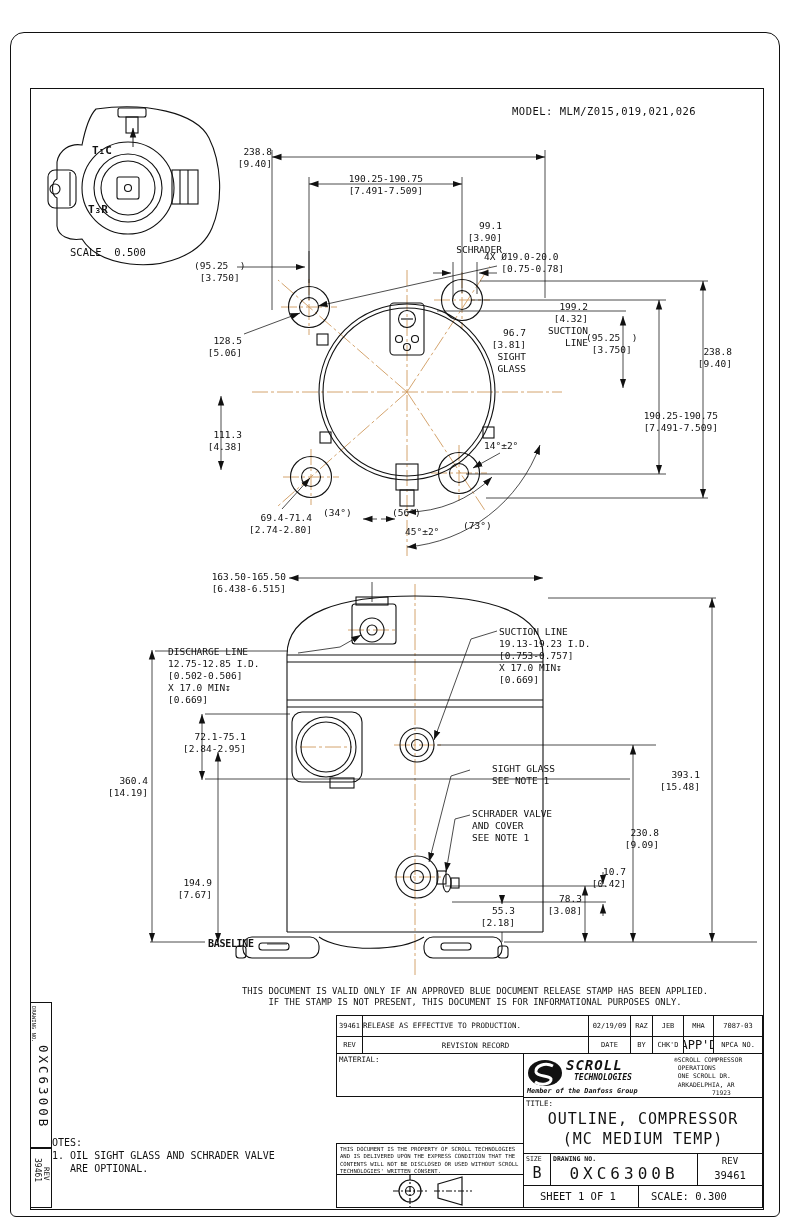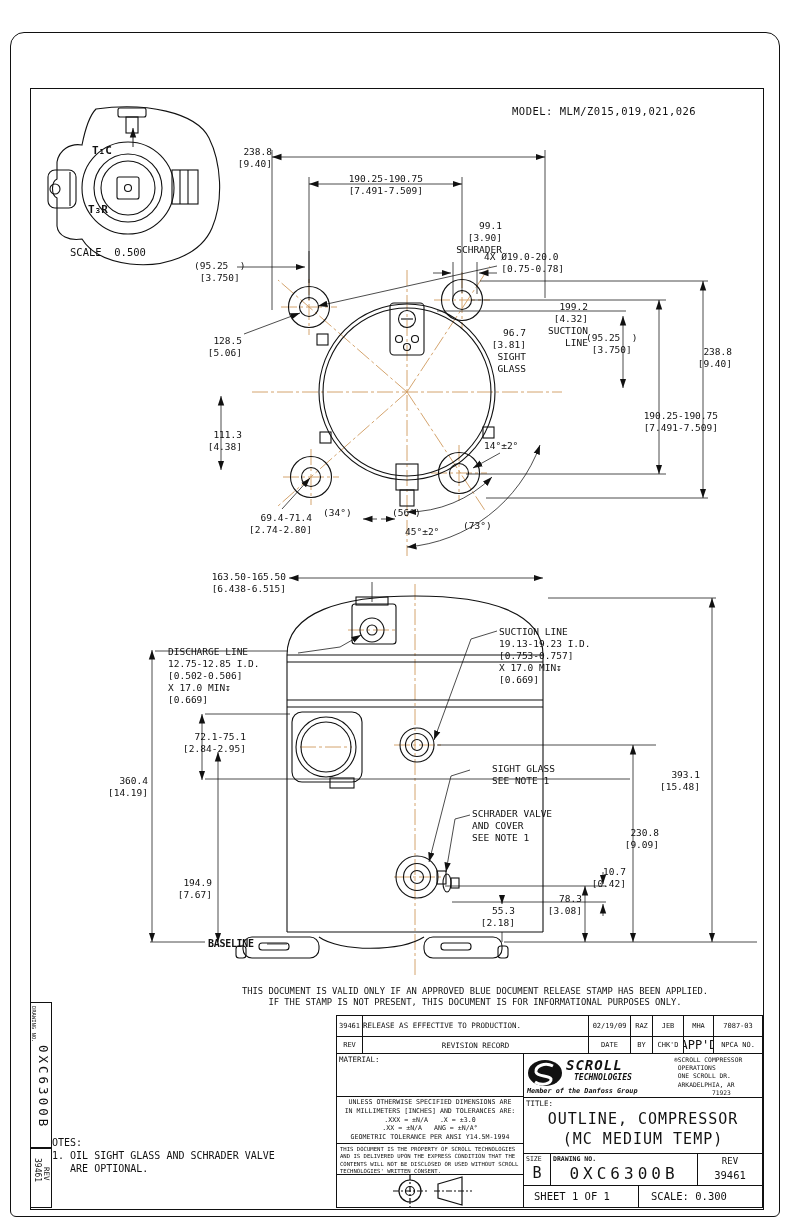--- a/index.html
+++ b/index.html
@@ -312,25 +312,20 @@
   <div class="cell cc" style="left:362px;top:1036px;width:227px;height:18px;font-size:7.5px">REVISION RECORD</div>
   <div class="cell cc" style="left:588px;top:1036px;width:43px;height:18px;font-size:7px">DATE</div>
   <div class="cell cc" style="left:630px;top:1036px;width:23px;height:18px;font-size:7px">BY</div>
   <div class="cell cc" style="left:652px;top:1036px;width:32px;height:18px;font-size:7px">CHK'D</div>
   <div class="cell cc" style="left:683px;top:1036px;width:31px;height:18px;font-size:12px">APP'D</div>
   <div class="cell cc" style="left:713px;top:1036px;width:50px;height:18px;font-size:7px">NPCA NO.</div>
 
   <div class="cell" style="left:336px;top:1053px;width:188px;height:44px">
     <span class="tag" style="font-size:7.5px">MATERIAL:</span>
   </div>
-  <div class="cell cc" style="left:336px;top:1096px;width:188px;height:48px;font-size:6.6px;line-height:1.35;white-space:pre">UNLESS OTHERWISE SPECIFIED DIMENSIONS ARE
-IN MILLIMETERS [INCHES] AND TOLERANCES ARE:
-.XXX = ±N/A   .X = ±3.0
-.XX = ±N/A   ANG = ±N/A°
-GEOMETRIC TOLERANCE PER ANSI Y14.5M-1994</div>
   <div class="cell" style="left:336px;top:1143px;width:188px;height:32px;font-size:5.6px;line-height:1.3;white-space:pre;padding:2px 3px">THIS DOCUMENT IS THE PROPERTY OF SCROLL TECHNOLOGIES
 AND IS DELIVERED UPON THE EXPRESS CONDITION THAT THE
 CONTENTS WILL NOT BE DISCLOSED OR USED WITHOUT SCROLL
 TECHNOLOGIES' WRITTEN CONSENT.</div>
   <div class="cell cc" style="left:336px;top:1174px;width:188px;height:34px">
     <svg width="100" height="34" viewBox="0 0 100 34">
       <g stroke="#111" fill="none" stroke-width="1.2">
         <circle cx="30" cy="17" r="11"></circle>
         <circle cx="30" cy="17" r="4.5"></circle>
         <line x1="13" y1="17" x2="47" y2="17" stroke-dasharray="6 2 2 2"></line>
@@ -365,16 +360,16 @@
     <div style="position:absolute;left:0;top:10px;width:100%;text-align:center;font-size:15px">B</div>
   </div>
   <div class="cell" style="left:550px;top:1153px;width:148px;height:33px">
     <span class="tag" style="font-weight:bold">DRAWING NO.</span>
     <div style="position:absolute;left:0;top:10px;width:100%;text-align:center;font-size:16px;letter-spacing:4px">0XC6300B</div>
   </div>
   <div class="cell" style="left:697px;top:1153px;width:66px;height:33px">
     <div style="position:absolute;left:0;top:2px;width:100%;text-align:center;font-size:9px">REV</div>
     <div style="position:absolute;left:0;top:15px;width:100%;text-align:center;font-size:10.5px">39461</div>
   </div>
-  <div class="cell" style="left:523px;top:1185px;width:116px;height:23px;font-size:10.5px;line-height:21px;padding-left:10px">SHEET 1 OF 1</div>
+  <div class="cell" style="left:523px;top:1185px;width:116px;height:23px;font-size:10.5px;line-height:21px;padding-left:16px">SHEET 1 OF 1</div>
   <div class="cell" style="left:638px;top:1185px;width:125px;height:23px;font-size:10.5px;line-height:21px;padding-left:12px">SCALE: 0.300</div>
 
 </div>
 
 </body></html>

